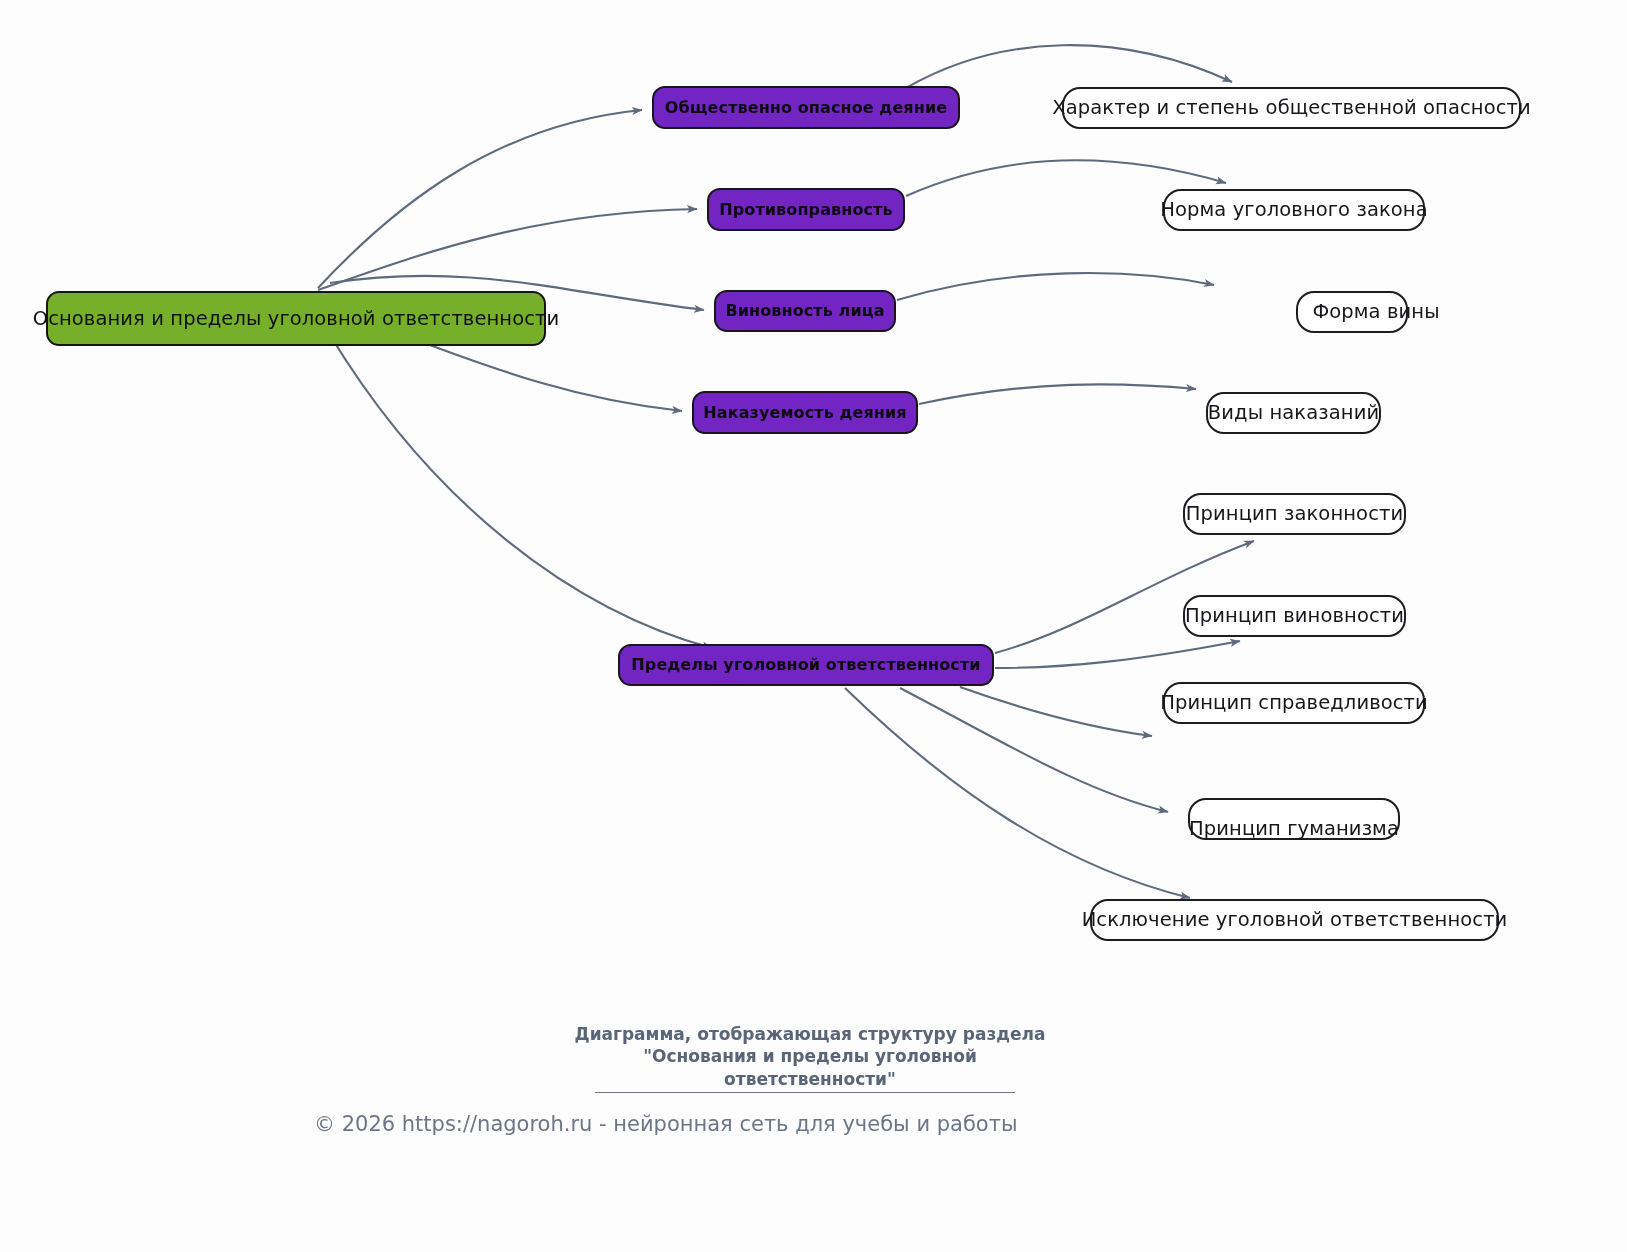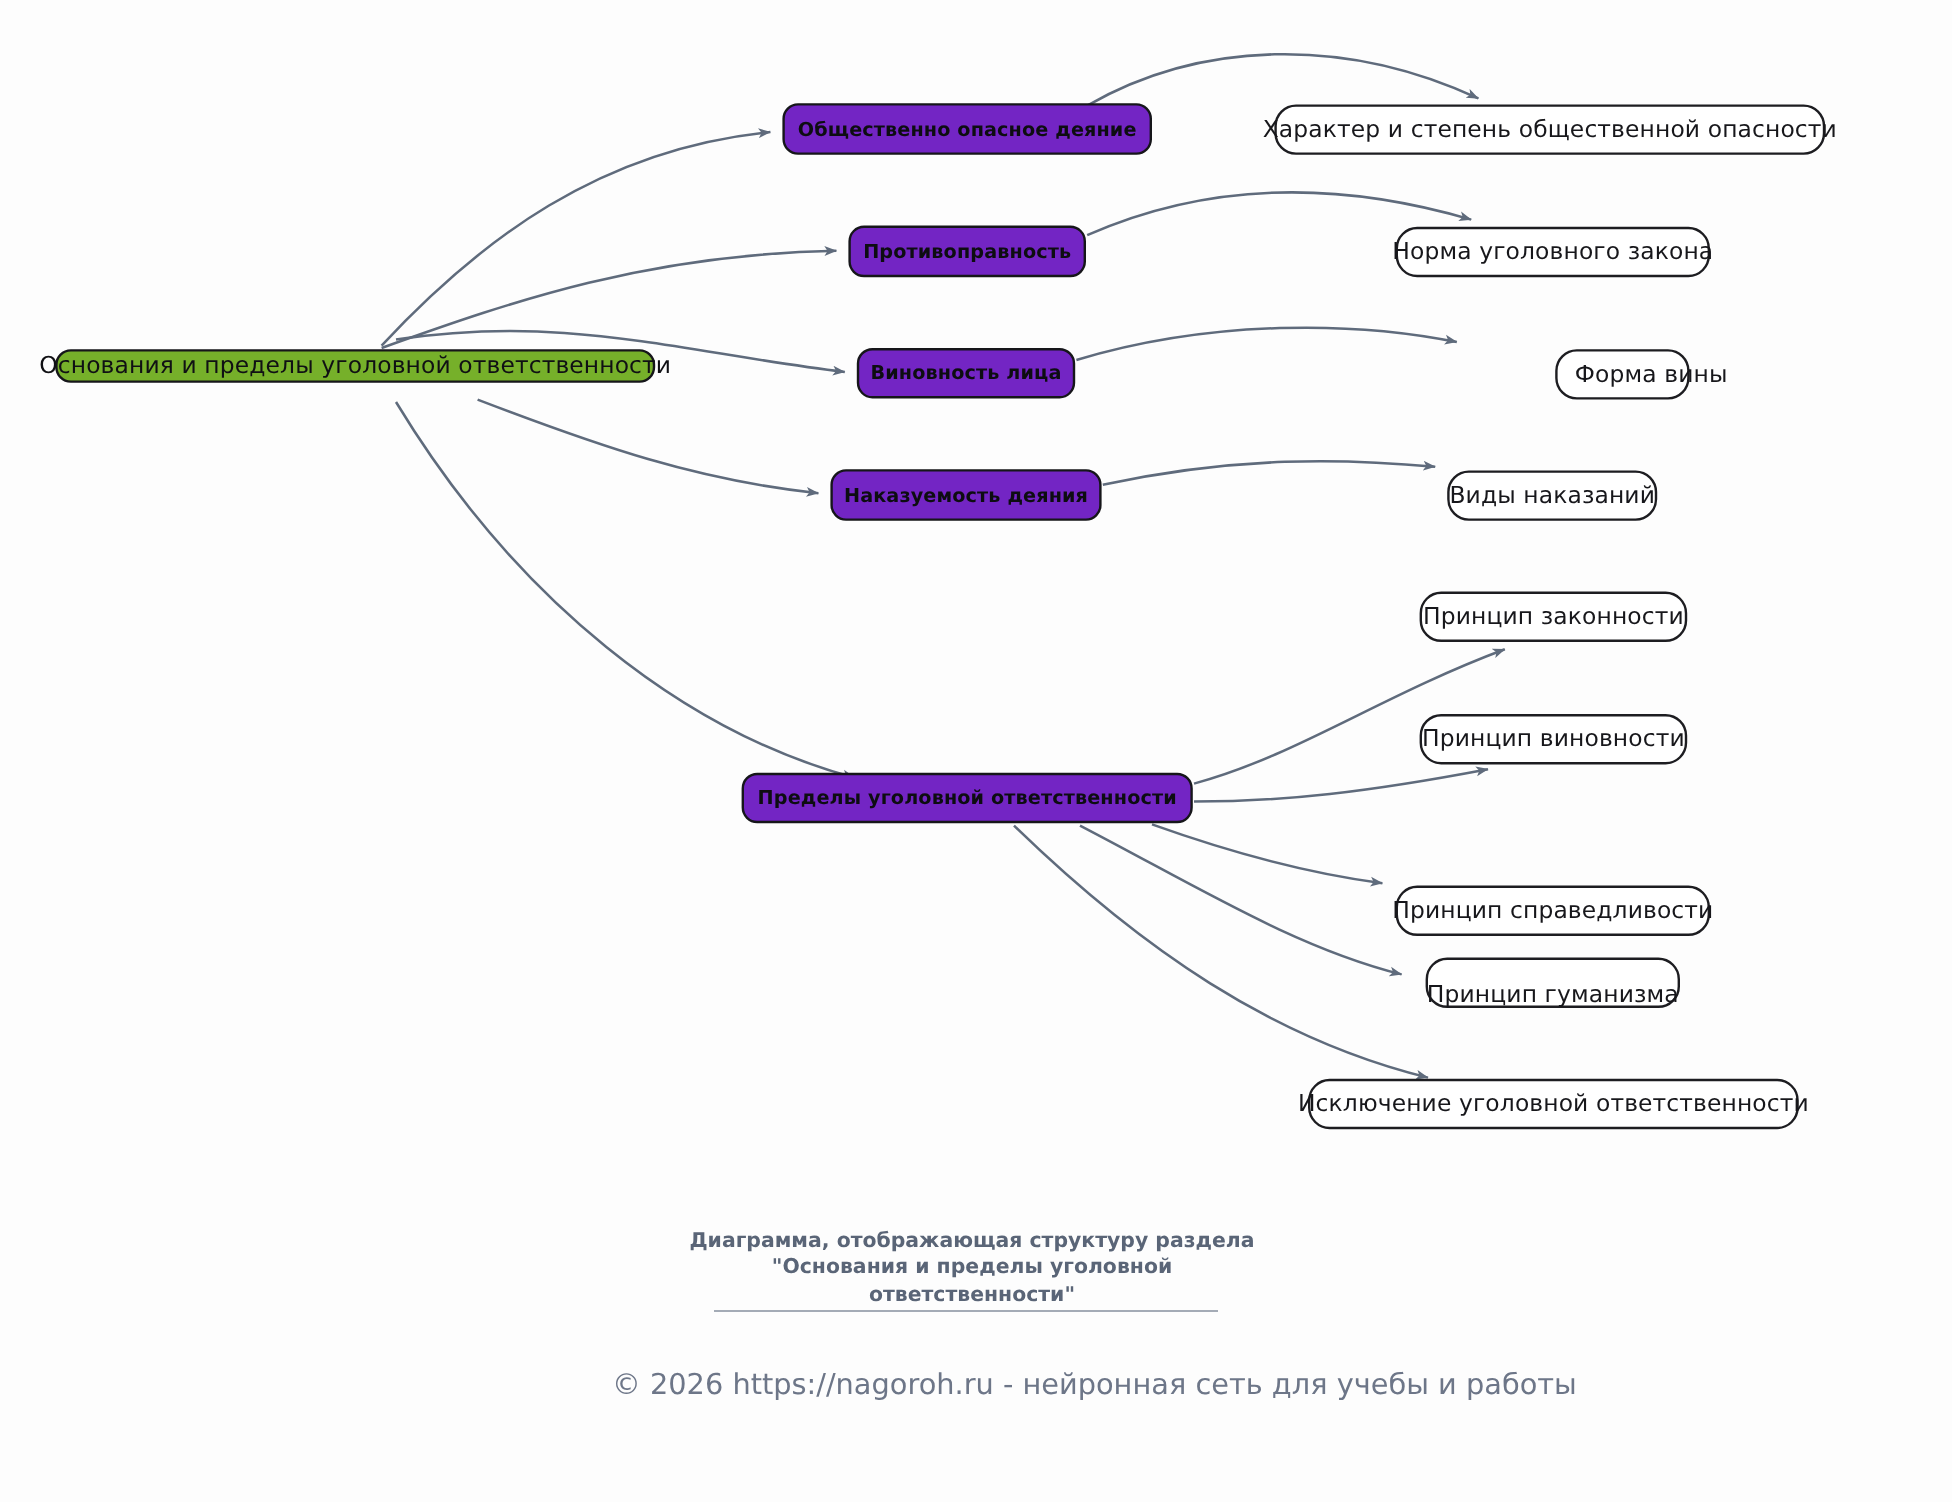--- a/index.html
+++ b/index.html
@@ -66,24 +66,23 @@
     font-size: 17px;
     line-height: 1.32;
   }
   .divider {
     position: absolute;
     height: 0;
     border-top: 1.6px solid #6b7689;
   }
   .copyright {
     position: absolute;
-    text-align: right;
+    text-align: left;
     color: #6b7governed;
-    font-size: 24px;
-    margin-top: 28px;
+    font-size: 21px;
   }
   .copyright {
     color: #6d7688;
     font-family: "DejaVu Sans", "Liberation Sans", sans-serif;
     font-weight: normal;
   }
 </style>
 </head>
 <body>
 
@@ -108,21 +107,21 @@
       <path d="M 897,300 C 1010,266 1130,268 1214,285"></path>
       <path d="M 919,404 C 1030,380 1120,382 1196,389"></path>
       <path d="M 995,653 C 1080,630 1150,580 1254,541"></path>
       <path d="M 995,668 C 1070,668 1140,660 1240,641"></path>
       <path d="M 960,687 C 1030,712 1090,728 1152,736"></path>
       <path d="M 900,688 C 1000,740 1080,790 1168,812"></path>
       <path d="M 845,688 C 950,790 1060,866 1190,898"></path>
     </g>
   </svg>
 
-  <div class="node node-root" style="left:46px; top:291px; width:500px; height:28px;">
+  <div class="node node-root" style="left:46px; top:291px; width:500px; height:55px;">
     <span>Основания и пределы уголовной ответственности</span>
   </div>
 
   <div class="node node-branch" style="left:652px; top:86px; width:308px; height:43px;">
     <span>Общественно опасное деяние</span>
   </div>
   <div class="node node-branch" style="left:707px; top:188px; width:198px; height:43px;">
     <span>Противоправность</span>
   </div>
   <div class="node node-branch" style="left:714px; top:290px; width:182px; height:42px;">
@@ -146,21 +145,21 @@
   </div>
   <div class="node node-leaf" style="left:1206px; top:392px; width:175px; height:42px;">
     <span>Виды наказаний</span>
   </div>
   <div class="node node-leaf" style="left:1183px; top:493px; width:223px; height:42px;">
     <span>Принцип законности</span>
   </div>
   <div class="node node-leaf" style="left:1183px; top:595px; width:223px; height:42px;">
     <span>Принцип виновности</span>
   </div>
-  <div class="node node-leaf" style="left:1163px; top:738px; width:262px; height:42px;">
+  <div class="node node-leaf" style="left:1163px; top:682px; width:262px; height:42px;">
     <span>Принцип справедливости</span>
   </div>
   <div class="node node-leaf" style="left:1188px; top:798px; width:212px; height:42px;align-items:flex-end;">
     <span>Принцип гуманизма</span>
   </div>
   <div class="node node-leaf" style="left:1090px; top:899px; width:409px; height:42px;align-items:center;">
     <span>Исключение уголовной ответственности</span>
   </div>
 
   <div class="caption" style="left:500px; top:1023px; width:620px;">

